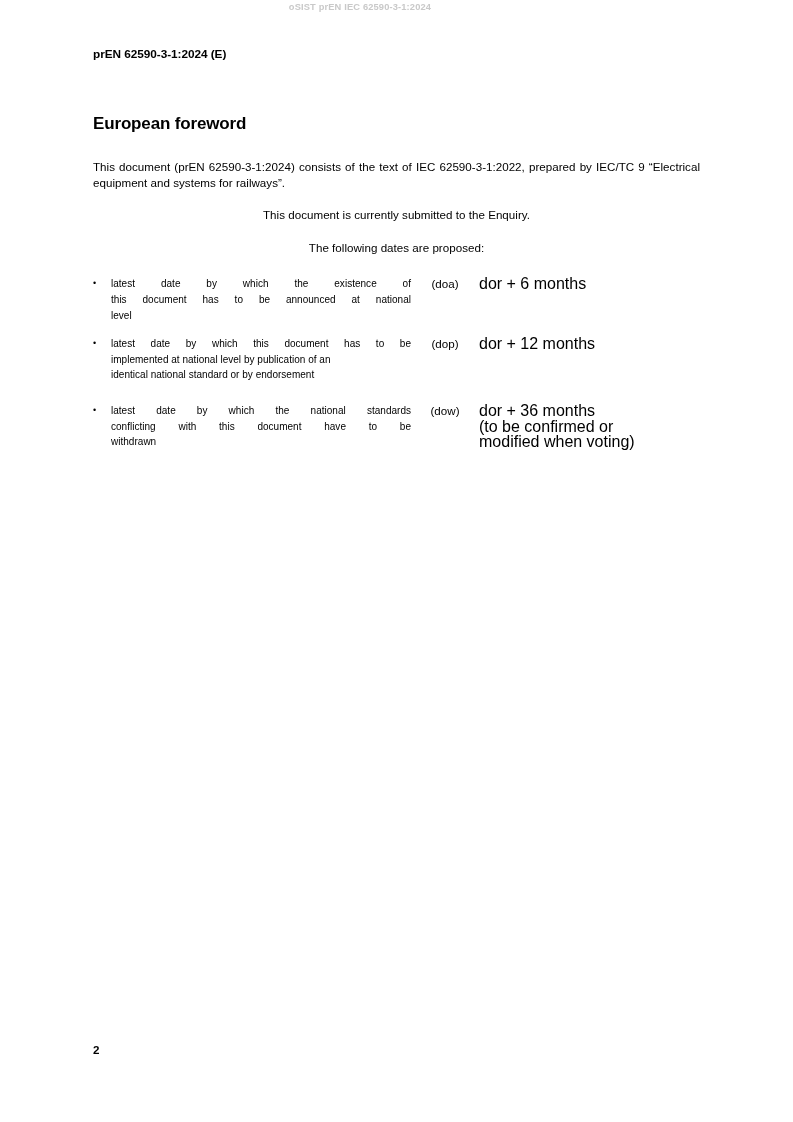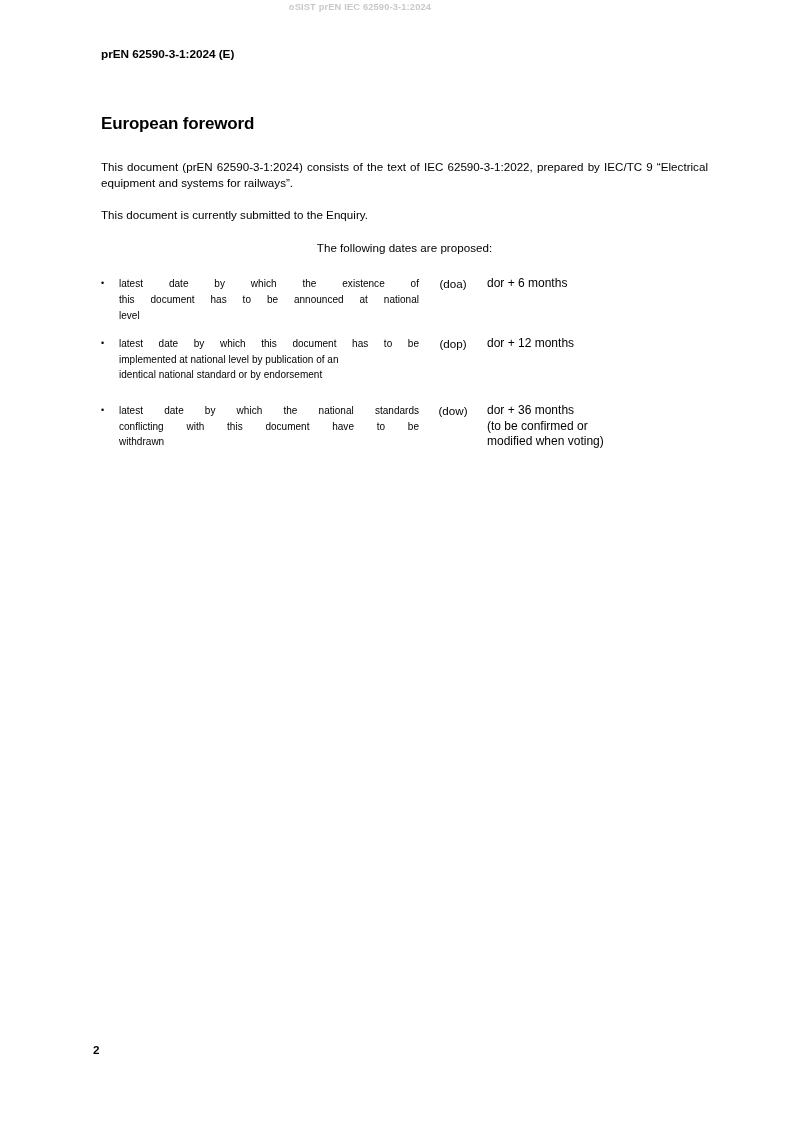--- a/index.html
+++ b/index.html
@@ -36,21 +36,20 @@
     line-height: 14px;
     white-space: nowrap;
   }
 
   
   .content {
     position: absolute;
     left: 93px;
     top: 0;
     width: 607px;
-    margin-left: 8px;
   }
 
   .doc-ref {
     margin: 0;
     padding-top: 47px;
     font-size: 11.8px;
     font-weight: 700;
     line-height: 15px;
     letter-spacing: -0.05px;
   }
@@ -65,21 +64,21 @@
   }
 
   .para {
     margin: 0;
     font-size: 11.6px;
     line-height: 15.6px;
     text-align: justify;
     letter-spacing: 0.02px;
   }
   .para.p1 { padding-top: 25px; }
-  .para.p2 { padding-top: 17px; text-align: left; }
+  .para.p2 { padding-top: 17px; text-align: center; }
   .para.p3 { padding-top: 17px; text-align: center; }
 
   
   .dates-list {
     padding-top: 21px;
   }
 
   .date-row {
     display: flex;
     align-items: flex-start;
@@ -126,21 +125,21 @@
     font-size: 11.6px;
     line-height: 15.6px;
     padding-left: 13px;
     box-sizing: border-box;
     white-space: nowrap;
     text-align: center;
   }
 
   .value-cell {
     flex: 1 1 auto;
-    font-size: 12px;
+    font-size: 16px;
     line-height: 15.6px;
     padding-left: 13px;
     box-sizing: border-box;
     white-space: nowrap;
   }
   .value-cell .vline { display: block; }
 
   
   .page-number {
     position: absolute;

